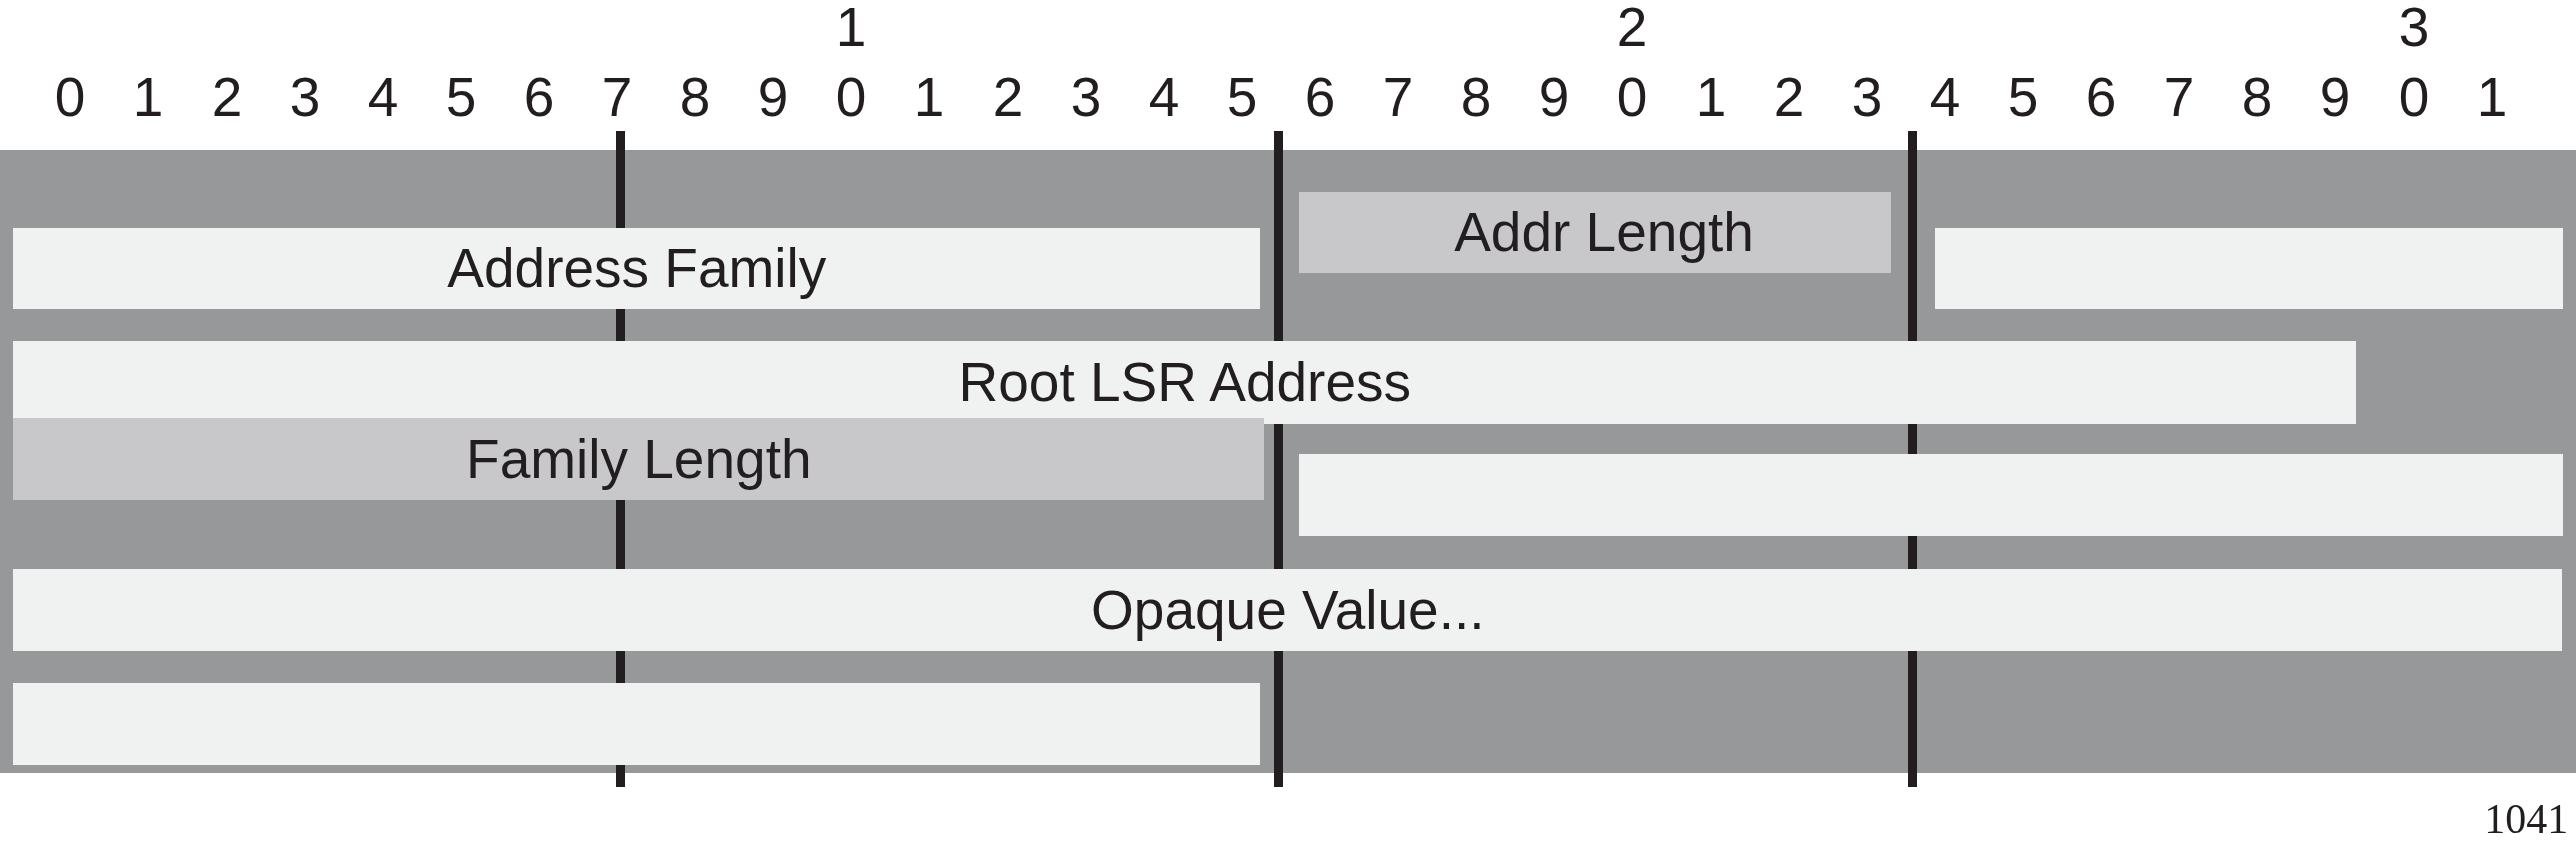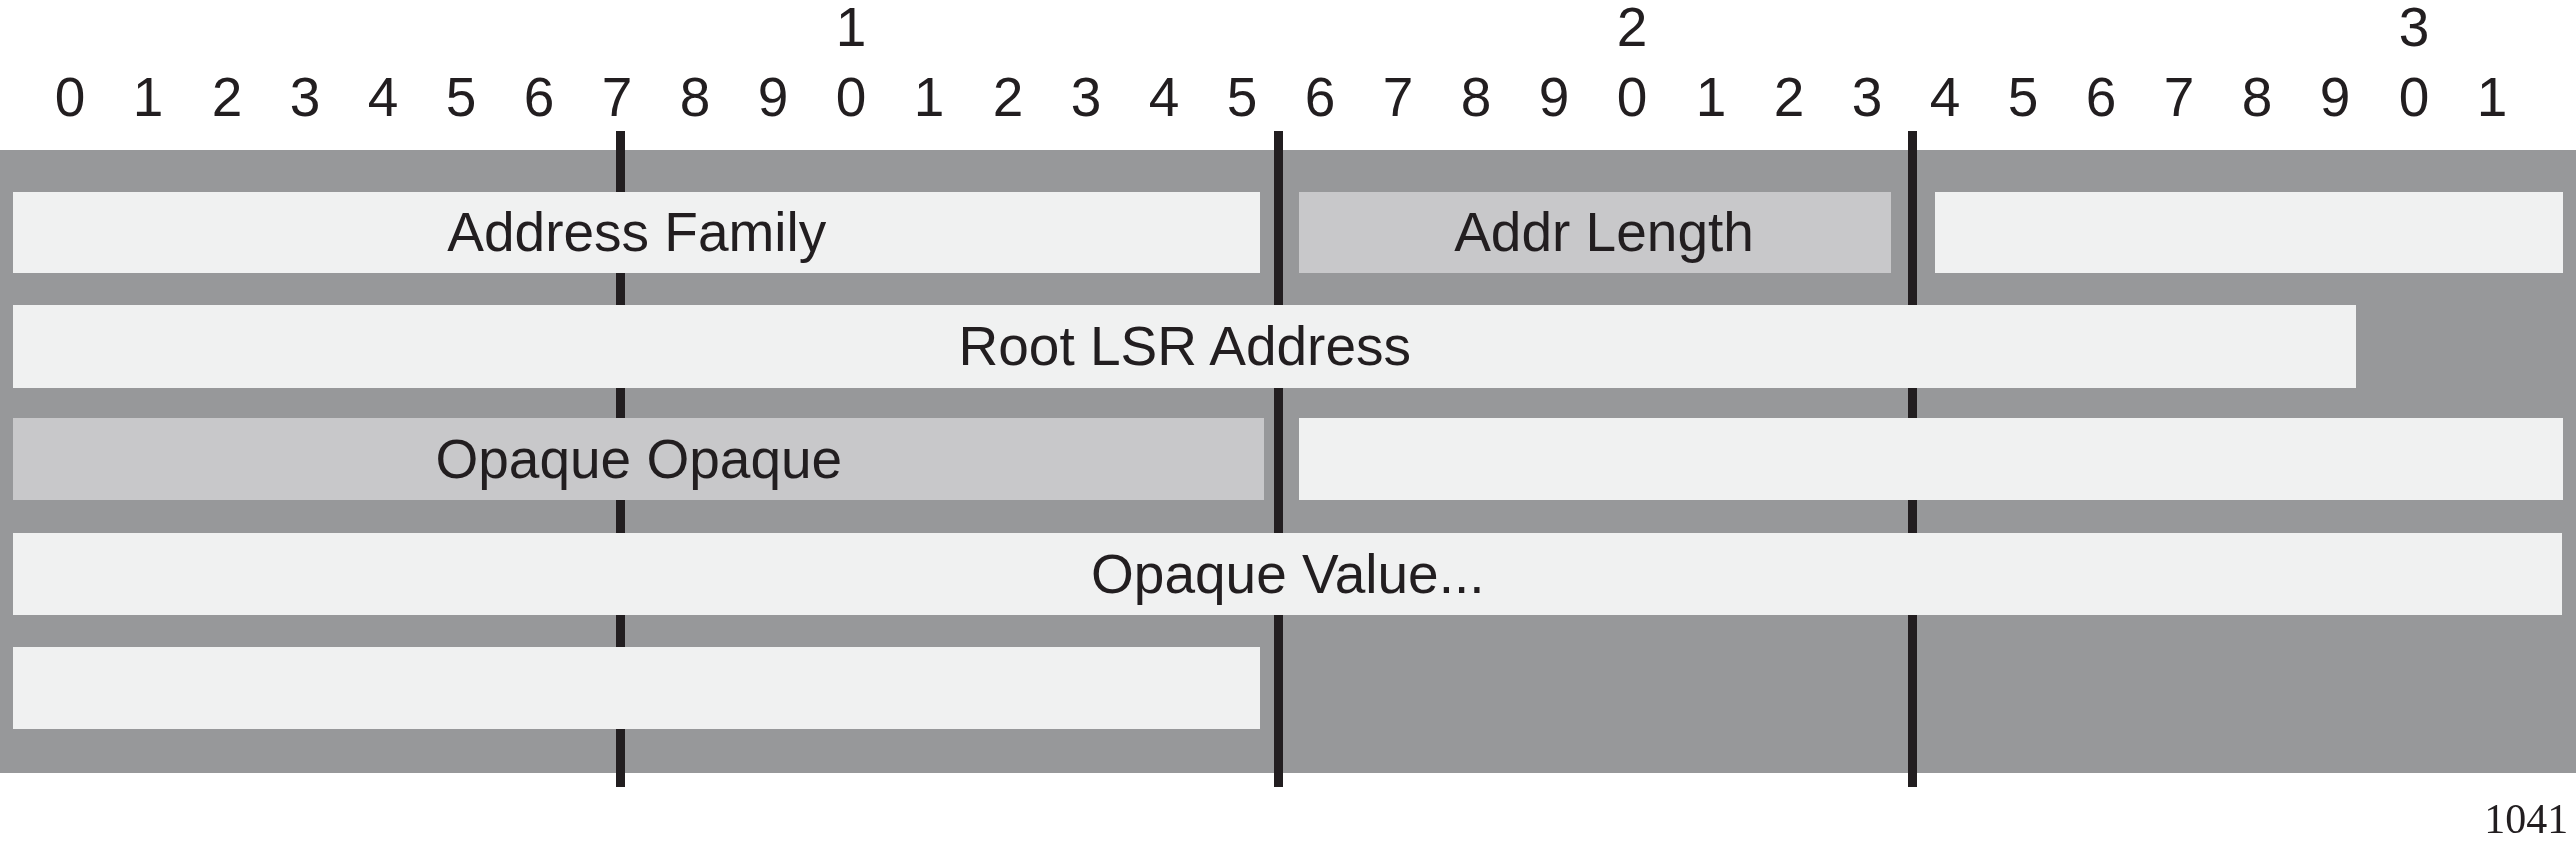--- a/index.html
+++ b/index.html
@@ -48,21 +48,21 @@
   .field {
     position: absolute;
     display: flex;
     align-items: center;
     justify-content: center;
     font-size: 55px;
     line-height: 55px;
     white-space: nowrap;
     z-index: 2;
   }
-  .field.light  { background: var(--light, #f0f1f1); }
+  .field.light  { background: var(--light, #f0f1f1); margin-top: 36px; }
   .field.medium { background: var(--medium, #c8c8ca); }
   
   .caption {
     position: absolute;
     right: 7.8px;
     top: 798px;
     font-family: "Liberation Serif", serif;
     font-size: 42px;
     line-height: 42px;
     z-index: 3;
@@ -122,21 +122,21 @@
       <div class="field medium" style="left: 1299px; width: 574px; top: 192px; height: 81px; padding-left: 18px;">
         <span>Addr Length</span>
       </div>
       <div class="field light" style="left: 1935px; width: 628px; top: 192px; height: 81px;">
         <span></span>
       </div>
       <div class="field light" style="left: 13.3px; width: 2343px; top: 305px; height: 83px;">
         <span>Root LSR Address</span>
       </div>
       <div class="field medium" style="left: 13.3px; width: 1251px; top: 418px; height: 82px;">
-        <span>Opaque Opaque</span>
+        <span>Family Length</span>
       </div>
       <div class="field light" style="left: 1299px; width: 1264px; top: 418px; height: 82px;">
         <span></span>
       </div>
       <div class="field light" style="left: 13.3px; width: 2549px; top: 533px; height: 82px;">
         <span>Opaque Value...</span>
       </div>
       <div class="field light" style="left: 13.3px; width: 1247px; top: 647px; height: 82px;">
         <span></span>
       </div>

